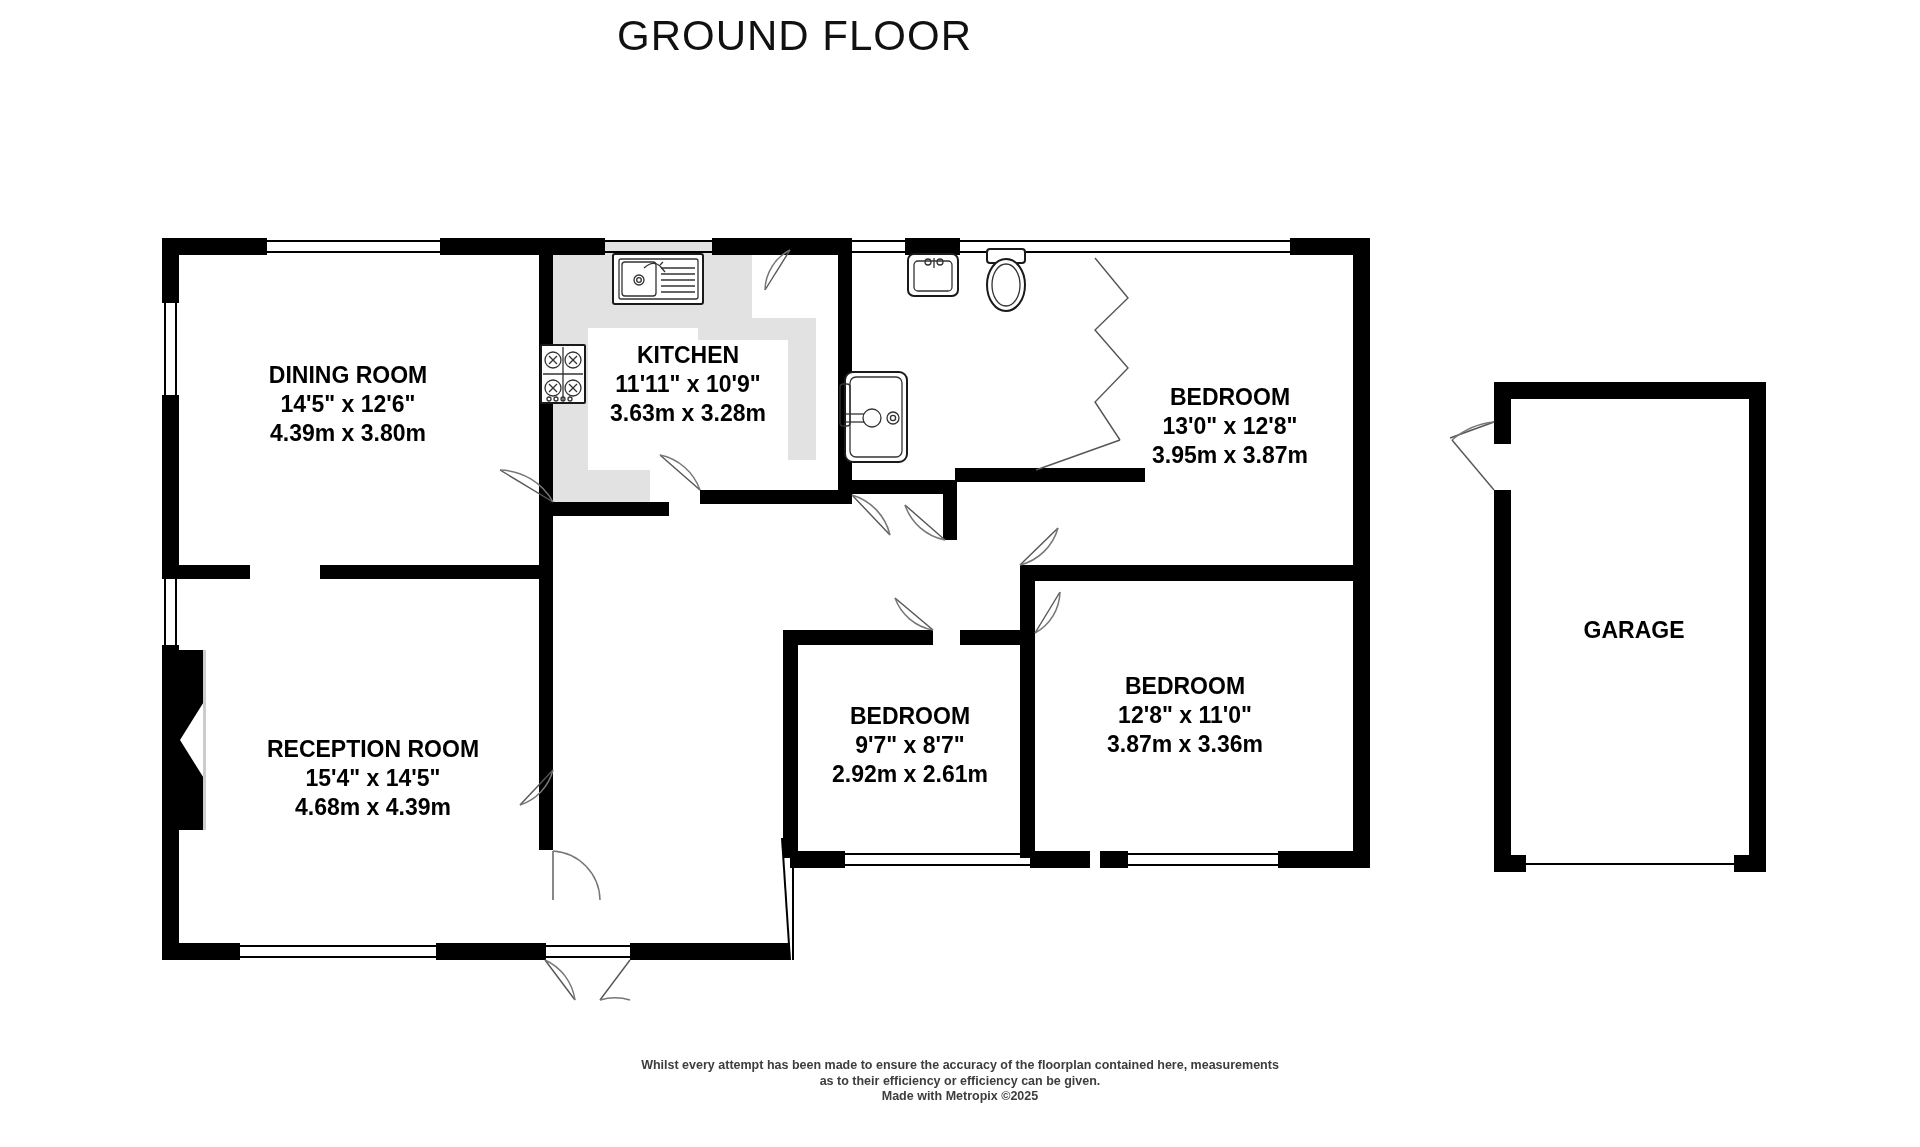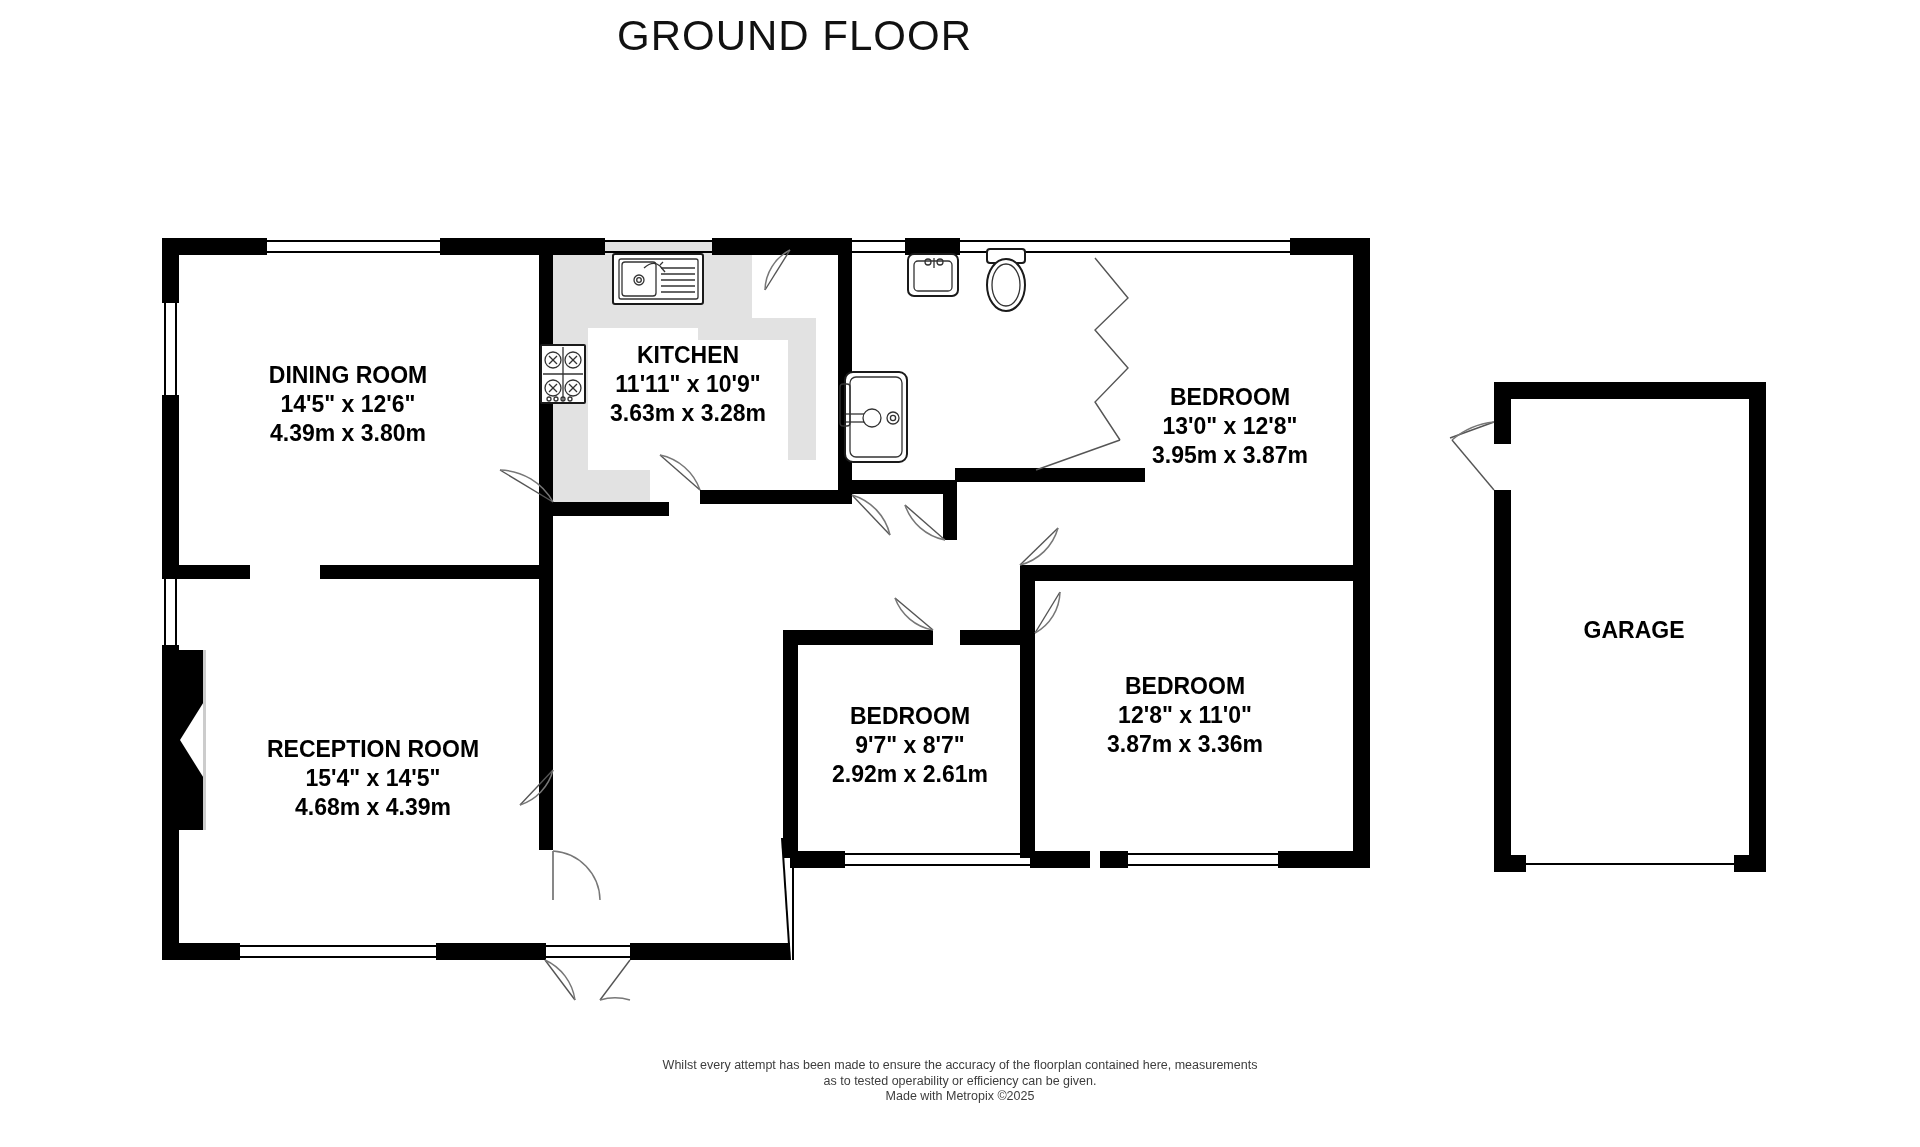--- a/index.html
+++ b/index.html
@@ -60,21 +60,21 @@
     position: absolute;
     left: 0;
     top: 1058px;
     width: 1920px;
     text-align: center;
     font-size: 12.5px;
     line-height: 15.5px;
     color: #3d3d3d;
     font-family: "Liberation Sans", sans-serif;
   }
-  .disclaimer div { white-space: nowrap; }
+  .disclaimer div { white-space: nowrap; font-weight: bold; }
 </style>
 </head>
 <body>
 
 <div id="plan-root">
 
   <div class="page-title">GROUND FLOOR</div>
 
   <svg class="floorplan" viewBox="0 0 1920 1147">
 
@@ -332,17 +332,17 @@
       <text class="roomlabel rl-dim" x="910" y="753">9'7"  x 8'7"</text>
       <text class="roomlabel rl-dim" x="910" y="782">2.92m  x 2.61m</text>
 
       <text class="roomlabel rl-name" x="1634" y="638">GARAGE</text>
     </g>
 
   </svg>
 
   <div class="disclaimer">
     <div>Whilst every attempt has been made to ensure the accuracy of the floorplan contained here, measurements</div>
-    <div>as to tested operability or efficiency can be given.</div>
+    <div>as to their efficiency or efficiency can be given.</div>
     <div>Made with Metropix ©2025</div>
   </div>
 
 </div>
 
 </body></html>

